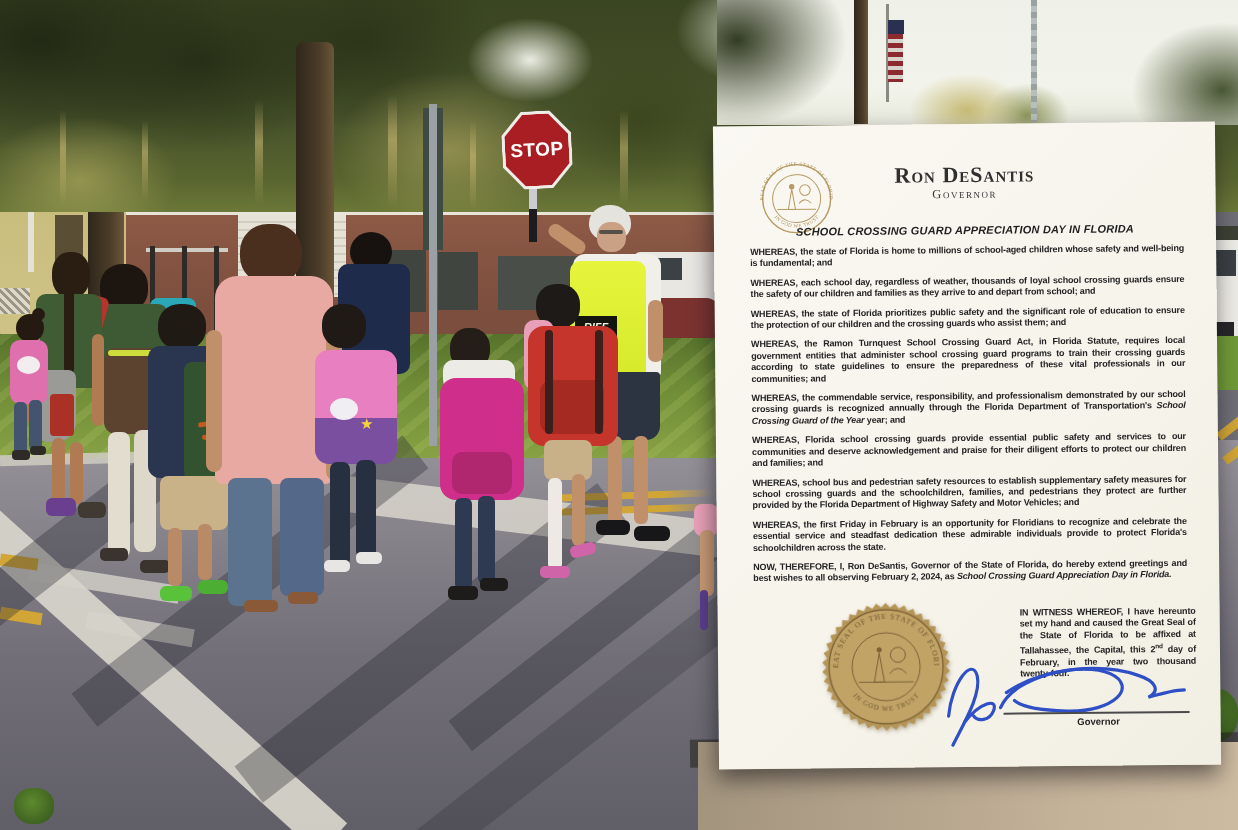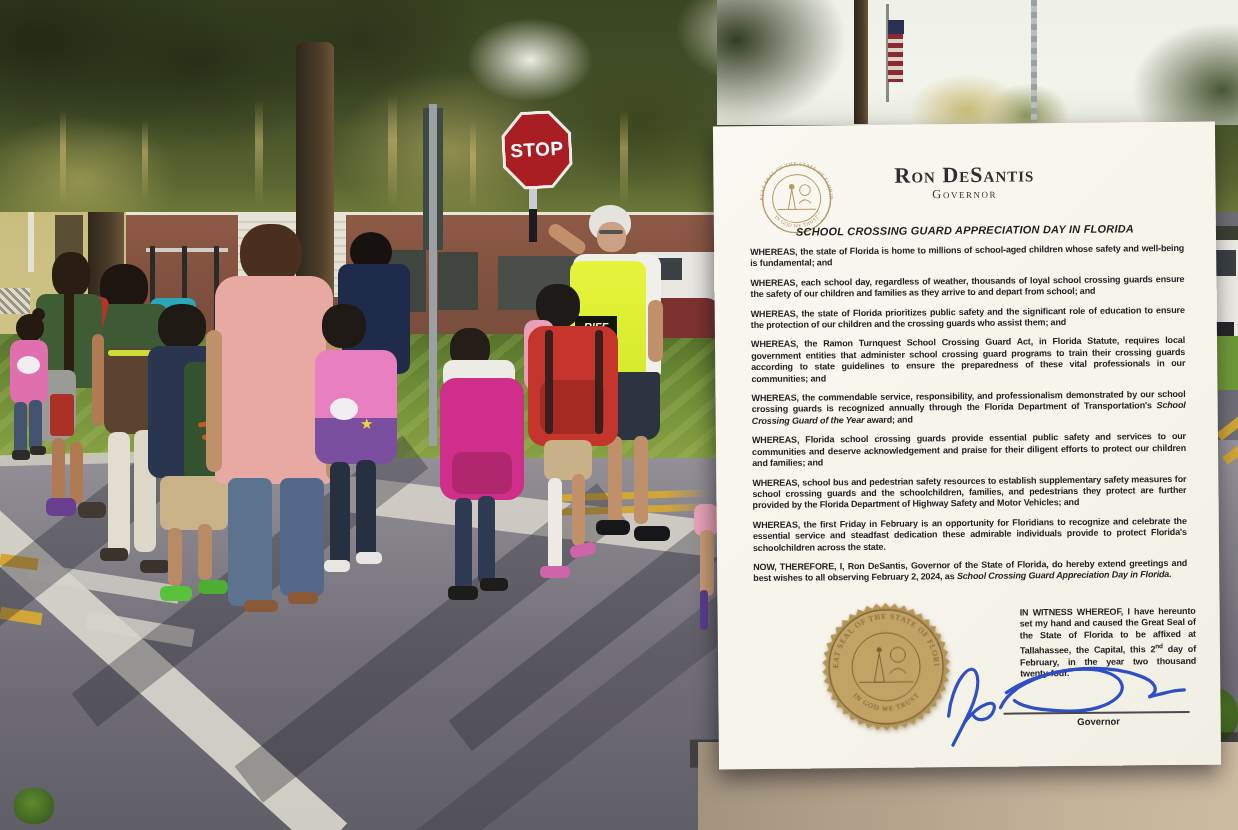--- a/index.html
+++ b/index.html
@@ -306,21 +306,21 @@
         </svg></div>
     <div class="gov-name">Ron DeSantis</div>
     <div class="gov-title">Governor</div>
     <div class="doc-title">SCHOOL CROSSING GUARD APPRECIATION DAY IN FLORIDA</div>
 
     <div class="doc-body">
       <p><span>WHEREAS, the state of Florida is home to millions of school-aged children whose safety and well-being is fundamental; and</span><em></em><span></span></p>
       <p><span>WHEREAS, each school day, regardless of weather, thousands of loyal school crossing guards ensure the safety of our children and families as they arrive to and depart from school; and</span><em></em><span></span></p>
       <p><span>WHEREAS, the state of Florida prioritizes public safety and the significant role of education to ensure the protection of our children and the crossing guards who assist them; and</span><em></em><span></span></p>
       <p><span>WHEREAS, the Ramon Turnquest School Crossing Guard Act, in Florida Statute, requires local government entities that administer school crossing guard programs to train their crossing guards according to state guidelines to ensure the preparedness of these vital professionals in our communities; and</span><em></em><span></span></p>
-      <p><span>WHEREAS, the commendable service, responsibility, and professionalism demonstrated by our school crossing guards is recognized annually through the Florida Department of Transportation's </span><em>School Crossing Guard of the Year</em><span> award; and</span></p>
+      <p><span>WHEREAS, the commendable service, responsibility, and professionalism demonstrated by our school crossing guards is recognized annually through the Florida Department of Transportation's </span><em>School Crossing Guard of the Year</em><span> year; and</span></p>
       <p><span>WHEREAS, Florida school crossing guards provide essential public safety and services to our communities and deserve acknowledgement and praise for their diligent efforts to protect our children and families; and</span><em></em><span></span></p>
       <p><span>WHEREAS, school bus and pedestrian safety resources to establish supplementary safety measures for school crossing guards and the schoolchildren, families, and pedestrians they protect are further provided by the Florida Department of Highway Safety and Motor Vehicles; and</span><em></em><span></span></p>
       <p><span>WHEREAS, the first Friday in February is an opportunity for Floridians to recognize and celebrate the essential service and steadfast dedication these admirable individuals provide to protect Florida's schoolchildren across the state.</span><em></em><span></span></p>
       <p><span>NOW, THEREFORE, I, Ron DeSantis, Governor of the State of Florida, do hereby extend greetings and best wishes to all observing February 2, 2024, as </span><em>School Crossing Guard Appreciation Day in Florida.</em><span></span></p>
     </div>
 
     <div class="witness"><span>IN WITNESS WHEREOF, I have hereunto set my hand and caused the Great Seal of the State of Florida to be affixed at Tallahassee, the Capital, this 2</span><sup>nd</sup><span> day of February, in the year two thousand twenty-four.</span></div>
 
     <div class="seal-foil" id="sealFoil"><svg viewBox="0 0 132 132" width="132" height="132">
           <polygon points="125.5,66.0 129.8,70.8 124.8,74.9 128.4,80.2 122.9,83.5 125.6,89.4 119.6,91.8 121.4,98.0 115.2,99.5 116.0,105.9 109.6,106.5 109.5,112.9 103.1,112.5 102.1,118.9 95.8,117.5 93.8,123.7 87.7,121.4 84.9,127.2 79.2,124.0 75.5,129.3 70.4,125.3 66.0,130.0 61.6,125.3 56.5,129.3 52.8,124.0 47.1,127.2 44.3,121.4 38.2,123.7 36.3,117.5 29.9,118.9 28.9,112.5 22.5,112.9 22.4,106.5 16.0,105.9 16.8,99.5 10.6,98.0 12.4,91.8 6.4,89.4 9.1,83.5 3.6,80.2 7.2,74.9 2.2,70.8 6.5,66.0 2.2,61.2 7.2,57.1 3.6,51.8 9.1,48.5 6.4,42.6 12.4,40.2 10.6,34.0 16.8,32.5 16.0,26.1 22.4,25.5 22.5,19.1 28.9,19.5 29.9,13.1 36.2,14.5 38.2,8.3 44.3,10.6 47.1,4.8 52.8,8.0 56.5,2.7 61.6,6.7 66.0,2.0 70.4,6.7 75.5,2.7 79.2,8.0 84.9,4.8 87.7,10.6 93.8,8.3 95.7,14.5 102.1,13.1 103.1,19.5 109.5,19.1 109.6,25.5 116.0,26.1 115.2,32.5 121.4,34.0 119.6,40.2 125.6,42.6 122.9,48.5 128.4,51.8 124.8,57.1 129.8,61.2" fill="#b49556"></polygon>

